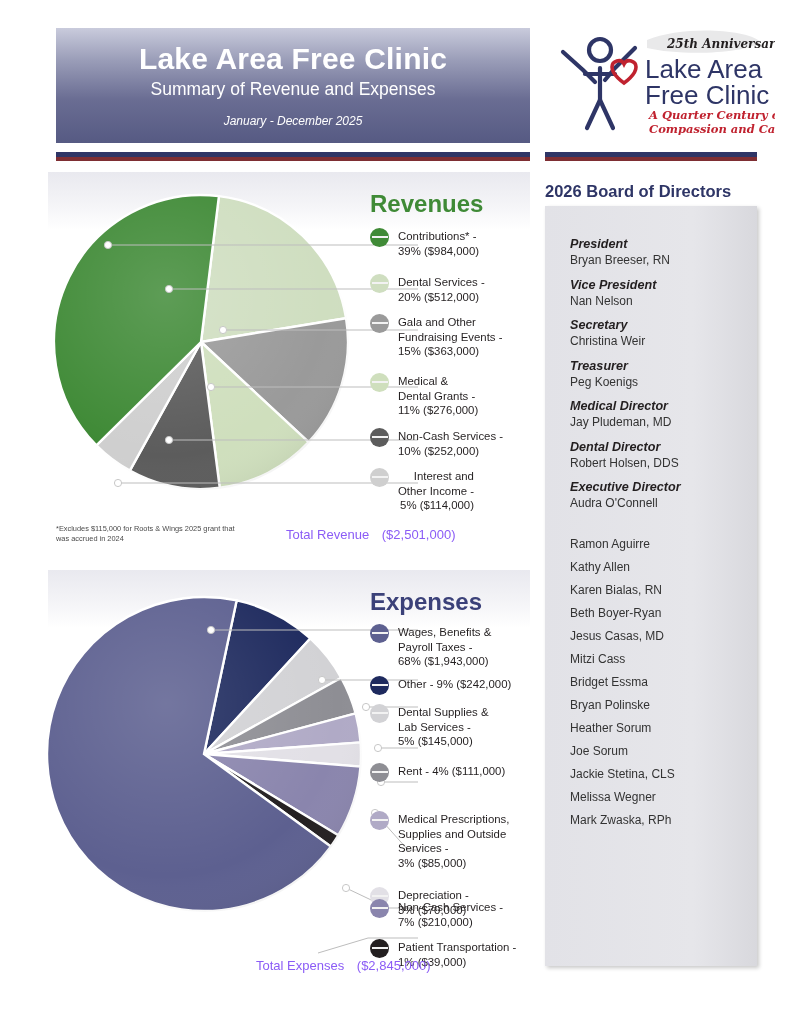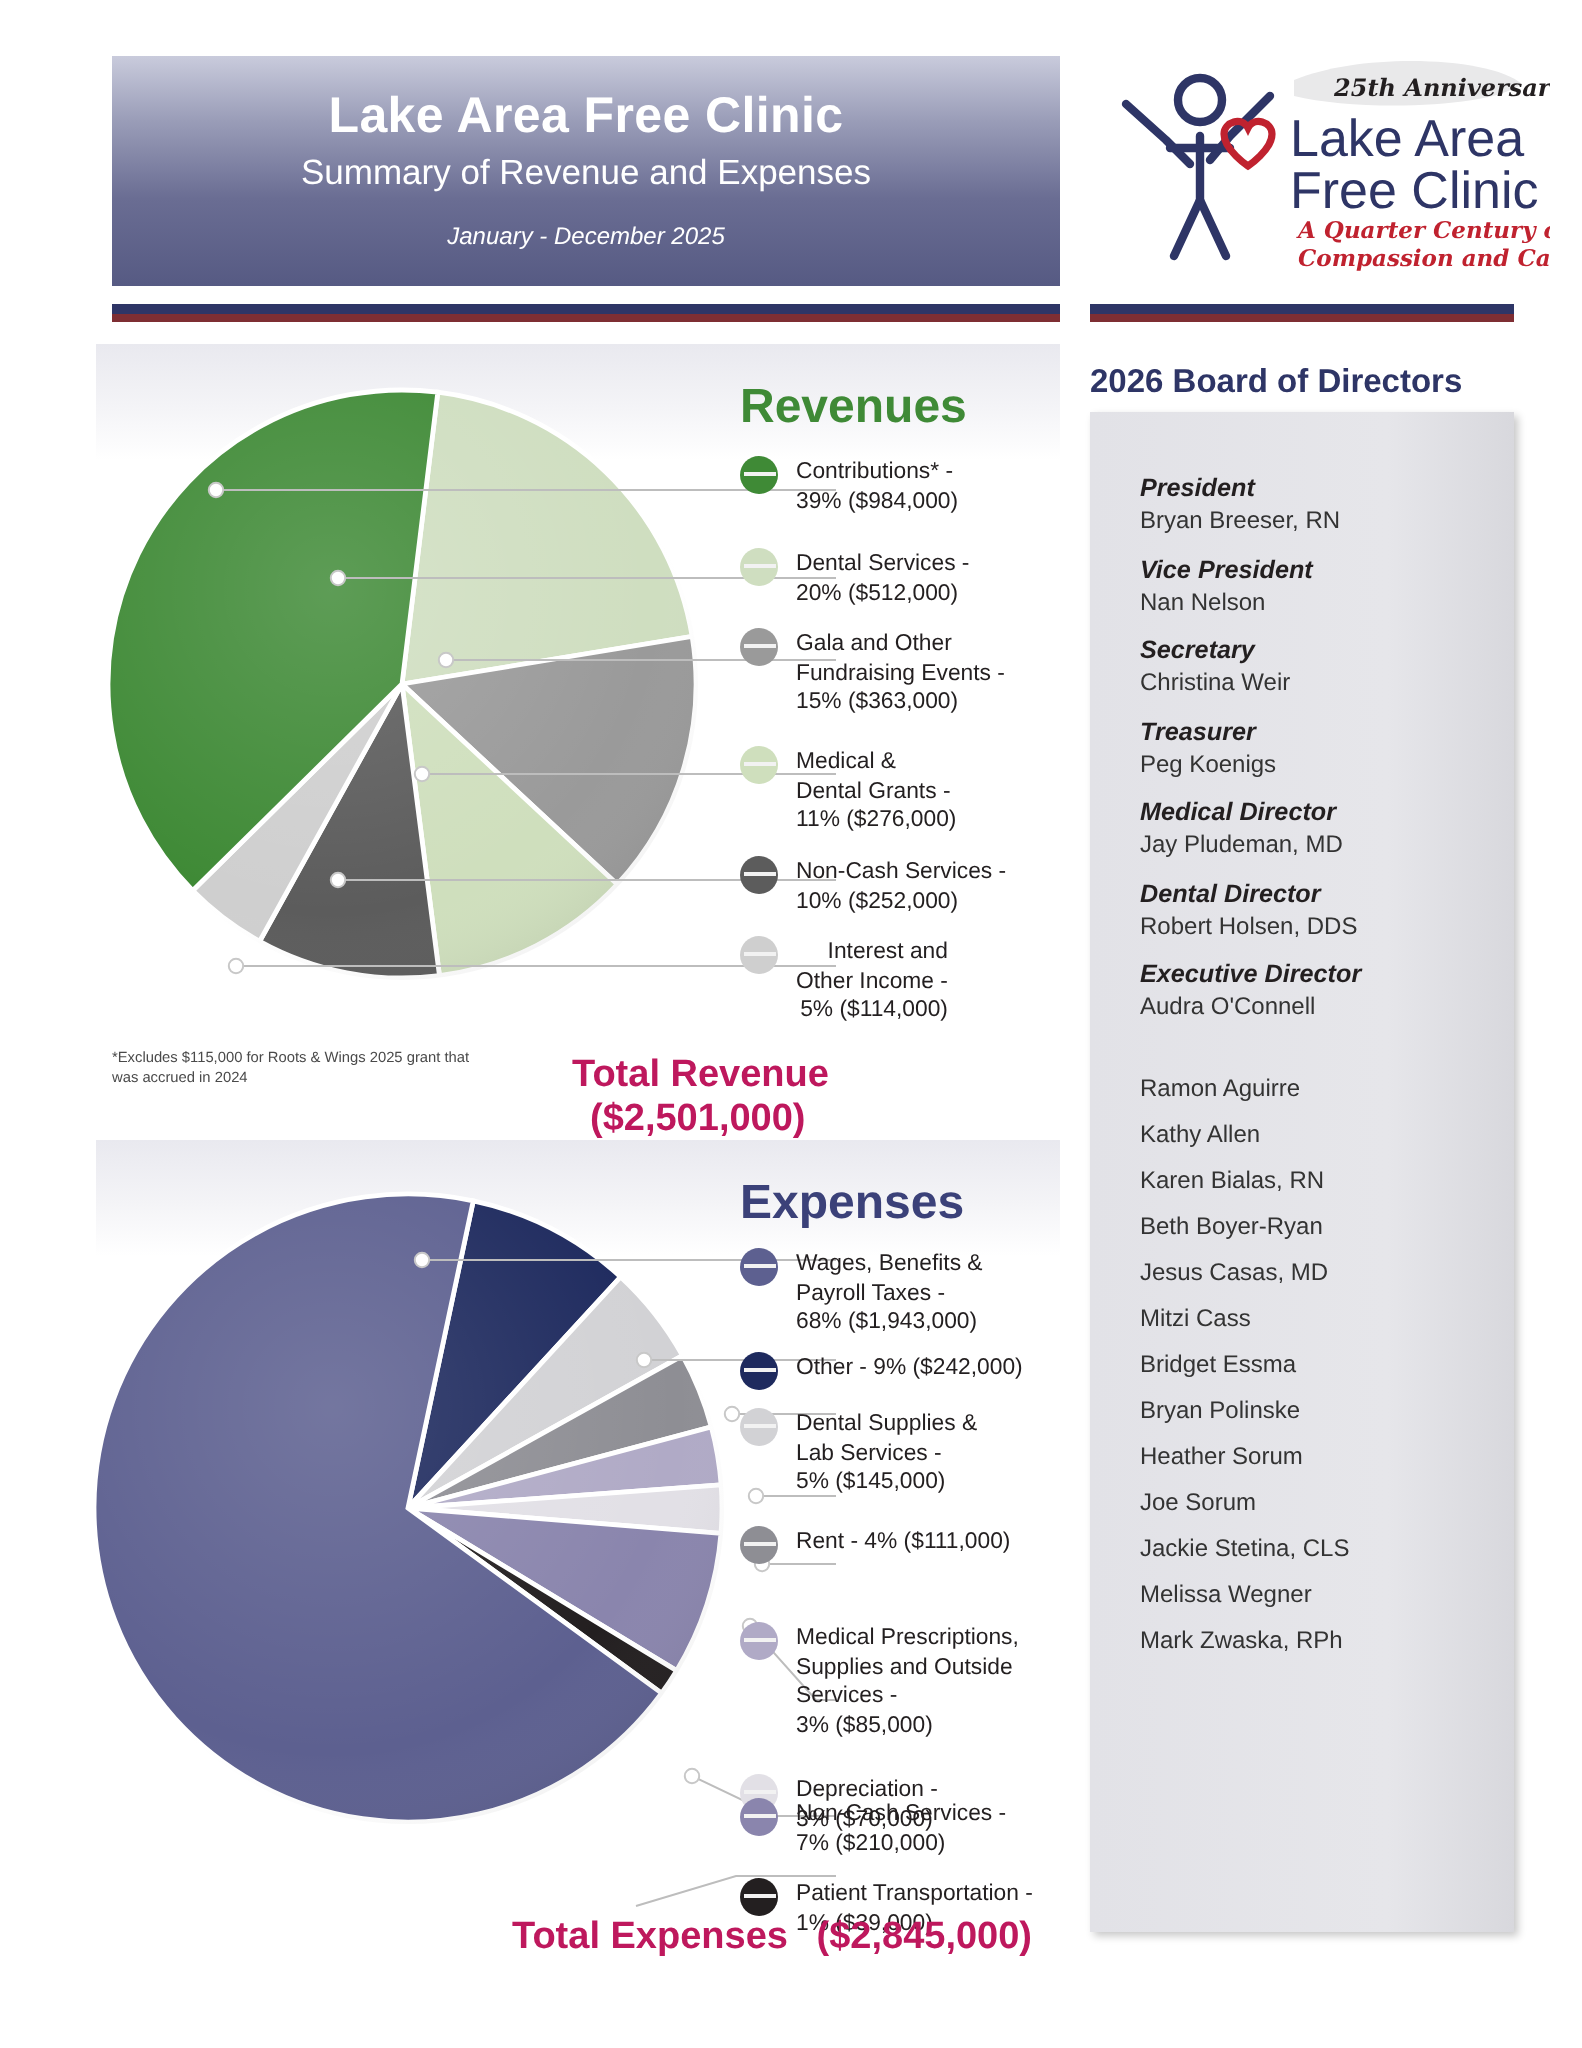--- a/index.html
+++ b/index.html
@@ -2,21 +2,21 @@
 <html><head>
 <meta charset="utf-8">
 <style>
   html,body{margin:0;padding:0;background:#fff;}
   body{width:791px;height:1024px;position:relative;font-family:"Liberation Sans",sans-serif;color:#231f20;overflow:hidden;}
 
   
   #header-banner{position:absolute;left:56px;top:28px;width:474px;height:115px;
     background:linear-gradient(to bottom,#c9cbdc 0%,#9a9db8 28%,#6a6d93 62%,#565a83 100%);
     display:flex;flex-direction:column;align-items:center;justify-content:center;}
-  #header-banner .ttl{color:#fff;font-size:25px;font-weight:bold;letter-spacing:.2px;line-height:1.1;}
+  #header-banner .ttl{color:#fff;font-size:30px;font-weight:bold;letter-spacing:.2px;line-height:1.1;}
   #header-banner .sub{color:#fff;font-size:17.5px;line-height:1.35;margin-top:3px;}
   #header-banner .dates{color:#fff;font-size:12px;font-style:italic;line-height:1.3;margin-top:12px;}
 
   .divider{position:absolute;height:9px;}
   .divider .navy{height:5px;background:#2e3566;}
   .divider .maroon{height:4px;background:#7e2e33;}
 
   
   #logo-block{position:absolute;left:545px;top:22px;width:230px;height:120px;}
   #logo-svg{display:block;}
@@ -29,21 +29,21 @@
   #revenues-title{color:#3f8a36;}
   #expenses-title{color:#3b4179;}
 
   .pie-wrap{position:absolute;}
   .legend{position:absolute;}
   .legend-row{position:absolute;display:flex;align-items:flex-start;}
   .legend-dot{width:19px;height:19px;border-radius:50%;flex:0 0 19px;margin-right:9px;position:relative;}
   .legend-dot::after{content:"";position:absolute;left:2px;top:8px;width:16px;height:2px;background:#f2f2f2;}
   .legend-text{font-size:11.4px;line-height:14.6px;color:#231f20;padding-top:1px;}
 
-  .total-line{position:absolute;font-size:19px;font-weight:bold;color:#be185d;}
+  .total-line{position:absolute;font-size:13px;font-weight:normal;color:#8b5cf6;}
   .total-line .amt{margin-left:9px;}
   #footnote{position:absolute;font-size:7.4px;line-height:10px;color:#4a4a4a;}
 
   
   #board-heading{position:absolute;left:545px;top:182px;font-size:16.5px;font-weight:bold;color:#2e3566;}
   #board-box{position:absolute;left:545px;top:206px;width:212px;height:760px;
      background:linear-gradient(to right,#e2e2e7 0%,#e6e6ea 70%,#d8d8dd 100%);
      box-shadow:2px 2px 4px rgba(0,0,0,.22);}
   #board-inner{position:absolute;left:25px;top:30px;right:12px;}
   .officer{margin-bottom:8.5px;}

